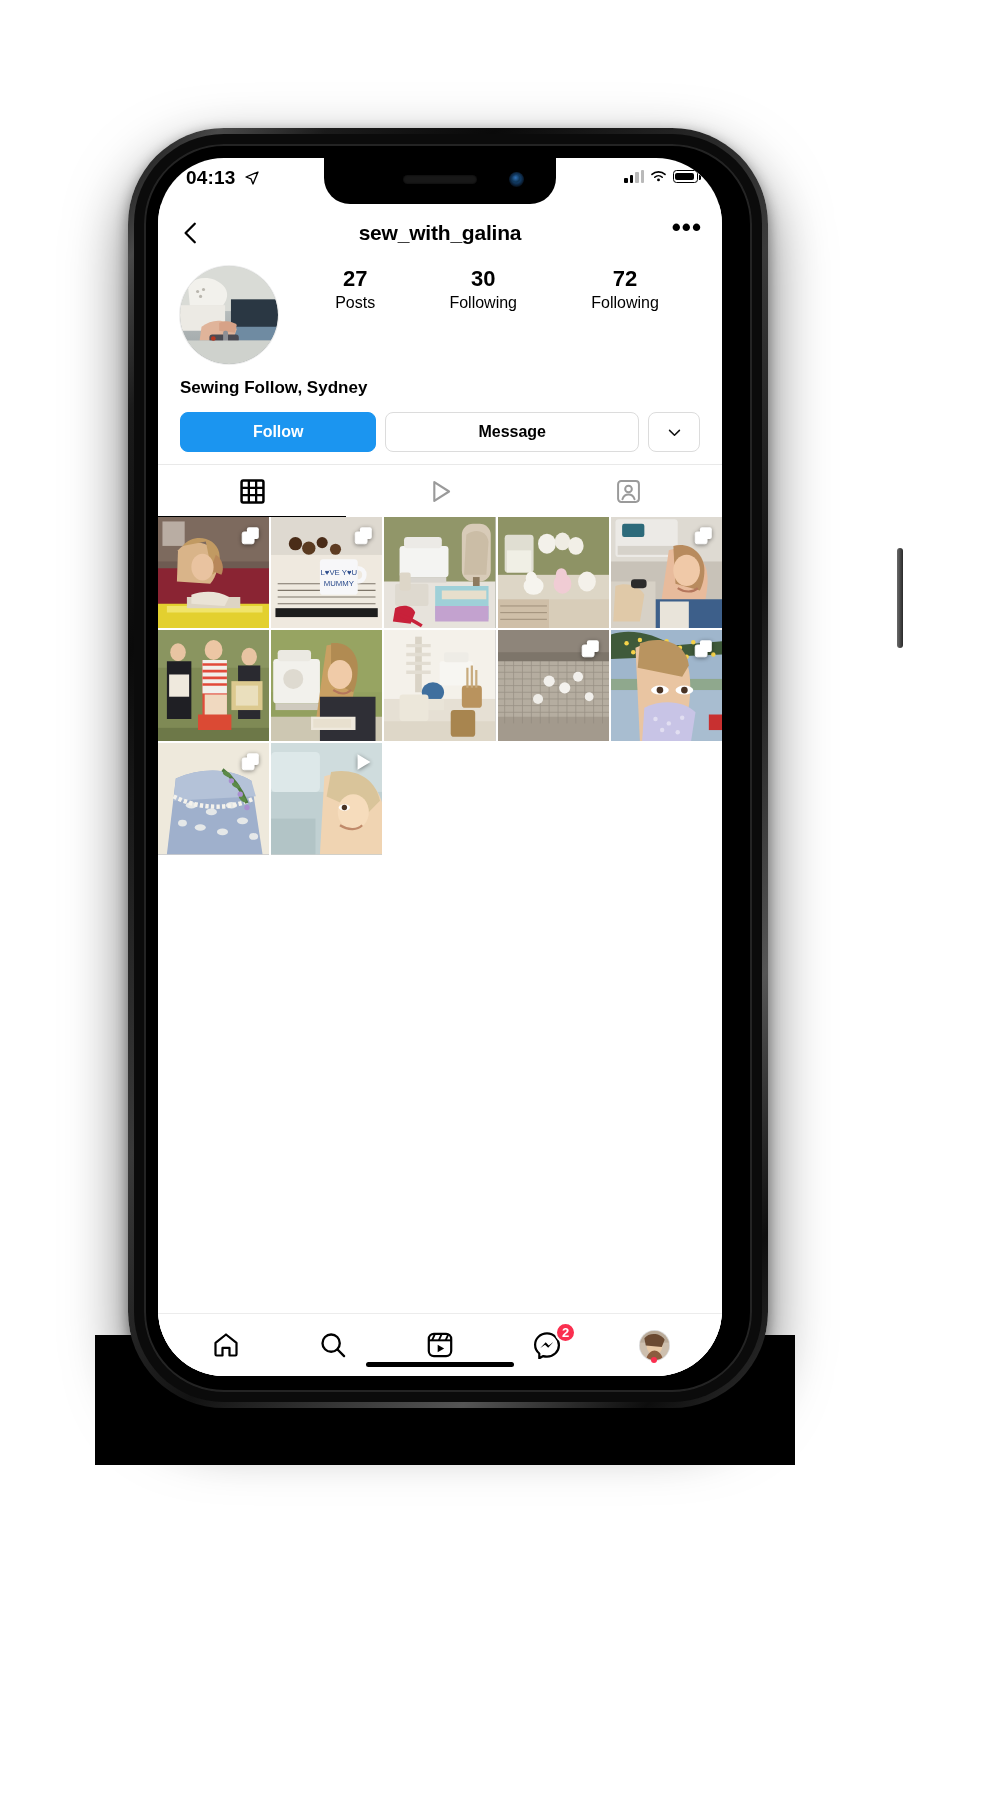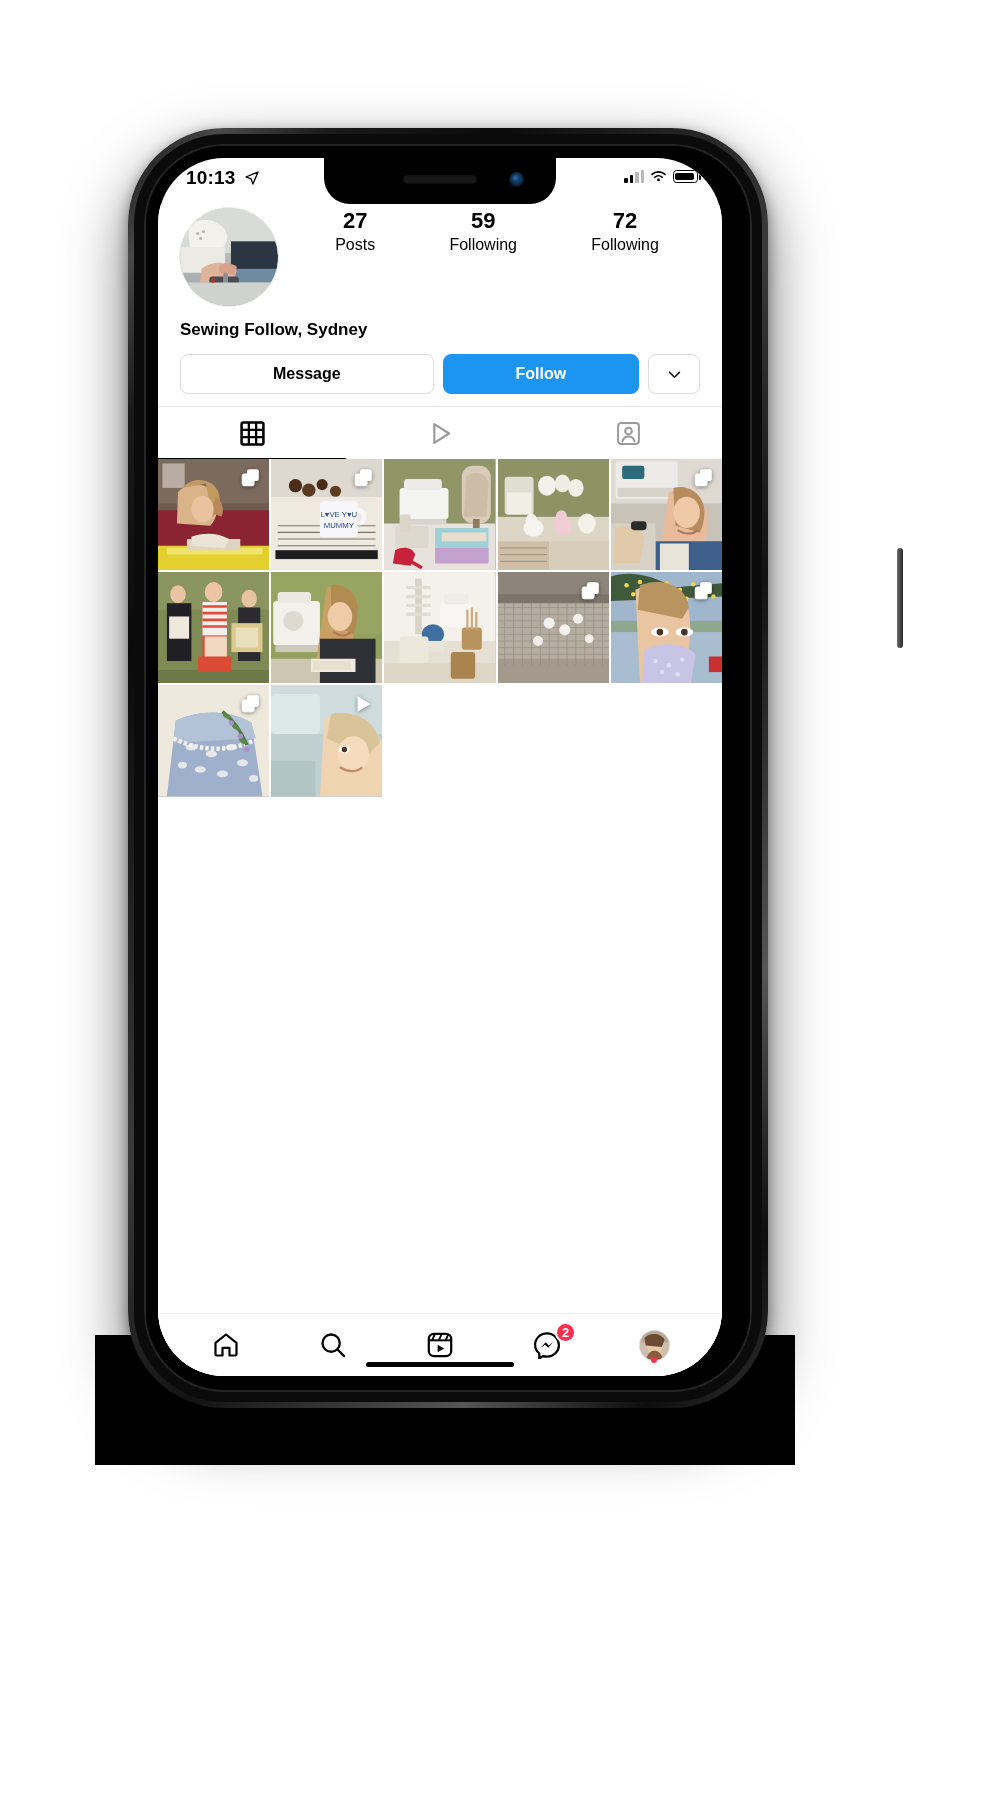--- a/index.html
+++ b/index.html
@@ -181,21 +181,21 @@
   <div class="btn-power"></div>
 
   <div class="screen">
 
     <div class="notch">
       <div class="speaker"></div>
       <div class="camera"></div>
     </div>
 
     <div class="statusbar">
-      <div class="status-time">10:13</div>
+      <div class="status-time">04:13</div>
       <svg class="loc-arrow" viewBox="0 0 24 24">
         <path d="M21 3 3 10.5l7.6 2.9L13.5 21z" fill="none" stroke="#000" stroke-width="2" stroke-linejoin="round" stroke-linecap="round"></path>
       </svg>
       <div class="status-right">
         <span class="bars">
             <i></i>
             <i></i>
             <i></i>
             <i></i>
           </span>
@@ -205,20 +205,27 @@
           <path d="M2.3 5.1a11.2 11.2 0 0 1 15.4 0" fill="none" stroke="#000" stroke-width="1.9" stroke-linecap="round"></path>
         </svg>
         <span class="battery">
             <i></i>
           </span>
       </div>
     </div>
 
     <div class="app">
 
+      <div class="topbar">
+        <svg class="back-ic" viewBox="0 0 24 24">
+          <path d="M15.5 3.5 7 12l8.5 8.5" fill="none" stroke="#000" stroke-width="2.1" stroke-linecap="round" stroke-linejoin="round"></path>
+        </svg>
+        <div class="top-title">sew_with_galina</div>
+        <div class="dots">•••</div>
+      </div>
 
       <div class="profile-row">
         <div class="avatar">
           <svg viewBox="0 0 100 100" width="100%" height="100%">
             <defs>
               <clipPath id="avclip">
                   <circle cx="50" cy="50" r="50"></circle>
                 </clipPath>
               <linearGradient id="avbg" x1="0" y1="0" x2="0" y2="1">
                 <stop offset="0" stop-color="#cfd3d0"></stop>
@@ -244,35 +251,35 @@
             </g>
           </svg>
         </div>
 
         <div class="stats">
           <div class="stat">
             <div class="num">27</div>
             <div class="lbl">Posts</div>
           </div>
           <div class="stat">
-            <div class="num">59</div>
+            <div class="num">30</div>
             <div class="lbl">Following</div>
           </div>
           <div class="stat">
             <div class="num">72</div>
             <div class="lbl">Following</div>
           </div>
         </div>
       </div>
 
       <div class="bio">Sewing Follow, Sydney</div>
 
       <div class="actions">
+        <div class="btn btn-follow">Follow</div>
         <div class="btn btn-message">Message</div>
-        <div class="btn btn-follow">Follow</div>
         <div class="btn btn-more">
           <svg width="17" height="17" viewBox="0 0 24 24">
             <path d="M5 9l7 7 7-7" fill="none" stroke="#111" stroke-width="2.1" stroke-linecap="round" stroke-linejoin="round"></path>
           </svg>
         </div>
       </div>
 
       <div class="tabs">
         <div class="tab active">
           <svg width="25" height="25" viewBox="0 0 24 24">

